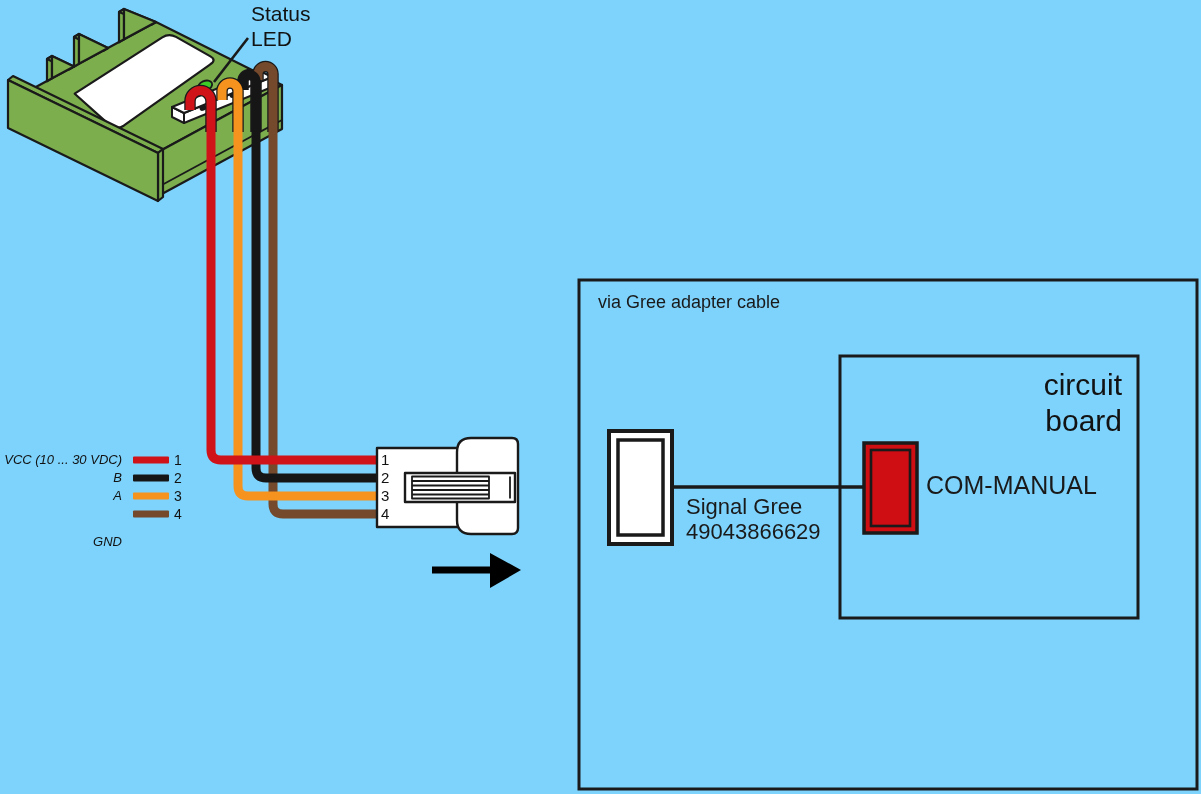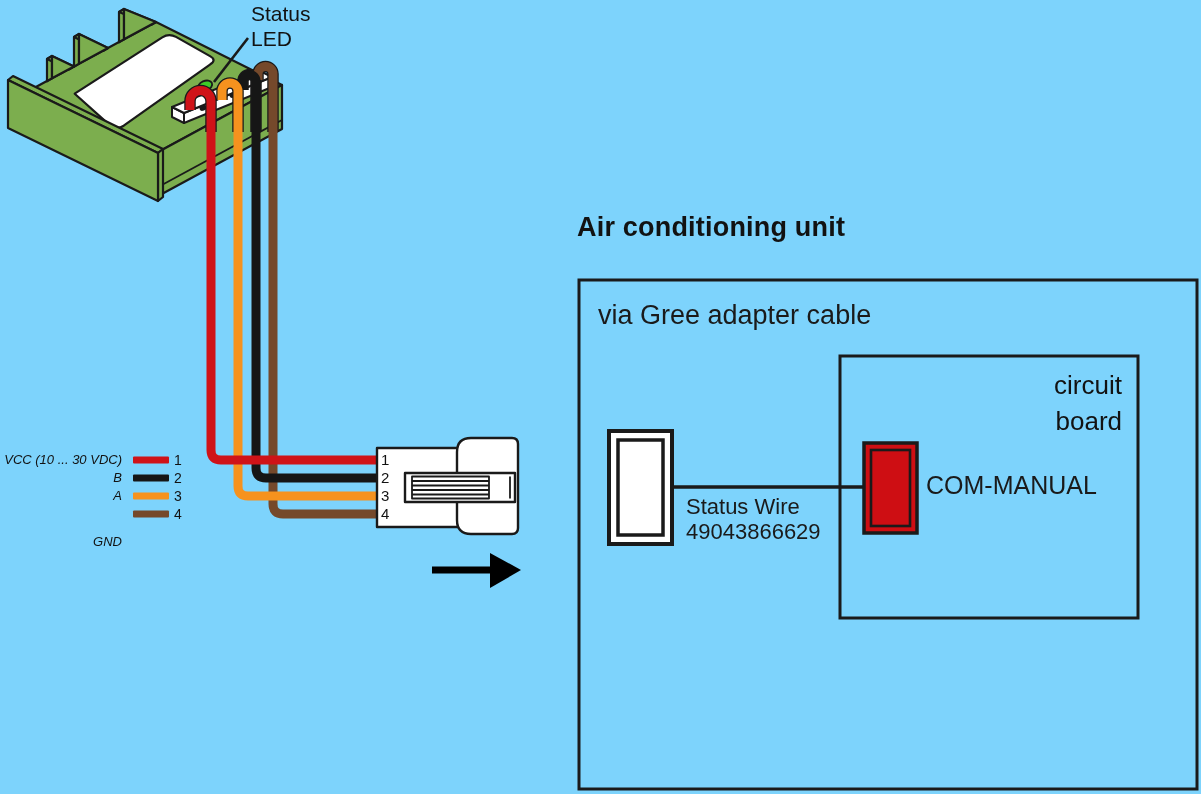--- a/index.html
+++ b/index.html
@@ -9,22 +9,22 @@
     background:#7dd3fc;
     font-family:"Liberation Sans", sans-serif;
     color:#121212;
     overflow:hidden;
   }
   .stage svg{position:absolute;left:0;top:0;}
   .lbl{position:absolute;white-space:nowrap;}
   .status-label{left:251px;top:1px;font-size:21px;line-height:25px;}
   .status-label span{display:block;}
   .ac-title{left:577px;top:212px;font-size:27px;font-weight:700;letter-spacing:0.2px;}
-  .via-label{left:598px;top:300px;font-size:27px;color:#1a1a1a;}
-  .cb-label{left:940px;top:367px;width:182px;font-size:26px;line-height:36px;text-align:right;white-space:normal;}
+  .via-label{left:598px;top:292px;font-size:18px;color:#1a1a1a;}
+  .cb-label{left:940px;top:367px;width:182px;font-size:30px;line-height:36px;text-align:right;white-space:normal;}
   .cb-label span{display:block;}
   .com-label{left:926px;top:471px;font-size:25px;color:#1a1a1a;}
   .sig-label{left:686px;top:494px;font-size:22px;line-height:25px;color:#1a1a1a;}
   .sig-label span{display:block;}
   .legend-row-label{left:0px;width:122px;text-align:right;font-size:13px;line-height:16px;font-style:italic;}
   .legend-row-num{left:174px;width:20px;font-size:14px;line-height:16px;}
   .pin-num{left:381px;width:20px;font-size:15px;line-height:18px;}
 </style>
 </head>
 <body>
@@ -146,25 +146,24 @@
   <div class="lbl legend-row-label" style="top:488px">A</div>
   <div class="lbl legend-row-num" style="top:488px">3</div>
   <div class="lbl legend-row-label" style="top:534px">GND</div>
   <div class="lbl legend-row-num" style="top:506px">4</div>
 
   <div class="lbl pin-num" style="top:451px">1</div>
   <div class="lbl pin-num" style="top:469px">2</div>
   <div class="lbl pin-num" style="top:487px">3</div>
   <div class="lbl pin-num" style="top:505px">4</div>
 
-  <div class="lbl ac-title">Air conditioning unit</div>
   <div class="lbl via-label">via Gree adapter cable</div>
   <div class="lbl cb-label">
     <span>circuit</span>
     <span>board</span>
   </div>
   <div class="lbl com-label">COM-MANUAL</div>
   <div class="lbl sig-label">
-    <span>Status Wire</span>
+    <span>Signal Gree</span>
     <span>49043866629</span>
   </div>
 
 </div>
 
 </body></html>

